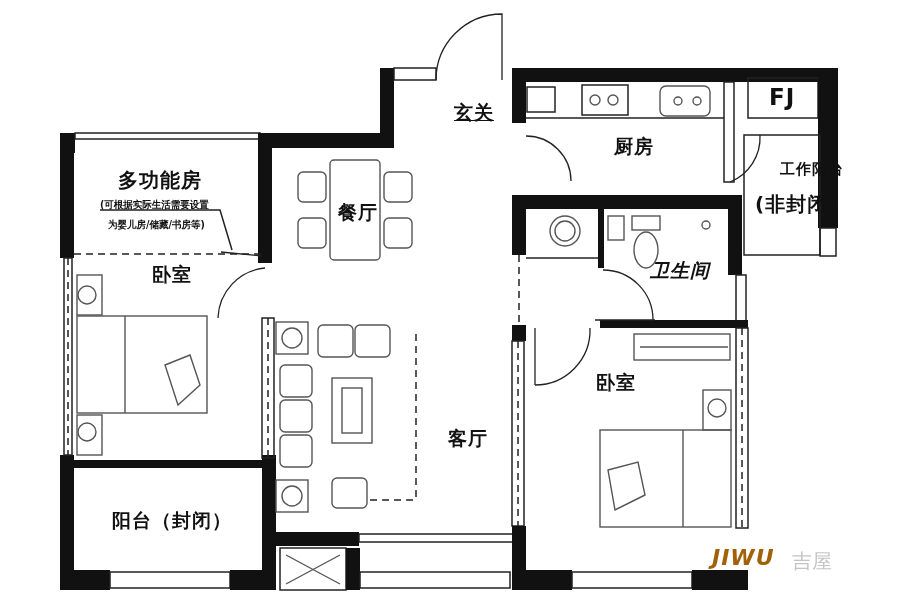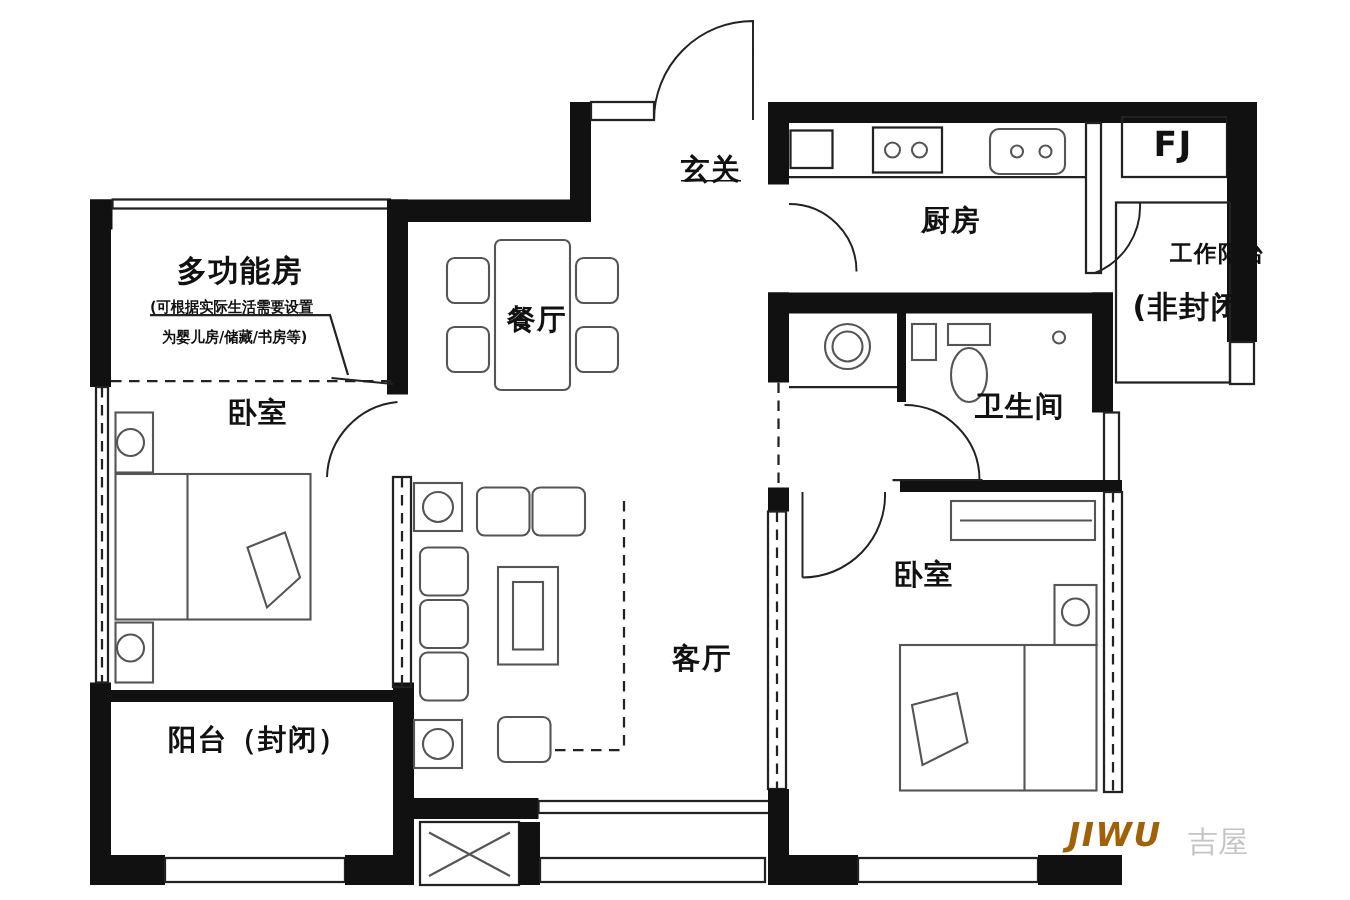--- a/index.html
+++ b/index.html
@@ -168,25 +168,25 @@
   </g>
 
   <line class="furn" x1="286" y1="555" x2="340" y2="584"></line>
   <line class="furn" x1="340" y1="555" x2="286" y2="584"></line>
 </svg>
 
 <div class="lbl" style="left:118px;top:167px;font-size:20px;text-align:right;">多功能房</div>
 <div class="note" style="left:100px;top:198px;">(可根据实际生活需要设置</div>
 <div class="note" style="left:108px;top:218px;">为婴儿房/储藏/书房等)</div>
 <div class="lbl" style="left:152px;top:262px;">卧室</div>
-<div class="lbl" style="left:112px;top:480px;">阳台（封闭）</div>
+<div class="lbl" style="left:112px;top:508px;">阳台（封闭）</div>
 <div class="lbl" style="left:338px;top:200px;">餐厅</div>
 <div class="lbl" style="left:448px;top:426px;">客厅</div>
 <div class="lbl" style="left:454px;top:100px;text-decoration:underline;">玄关</div>
 <div class="lbl" style="left:614px;top:134px;">厨房</div>
 <div class="lbl" style="left:752px;top:160px;font-size:15px;margin-left:28px;">工作阳台</div>
 <div class="lbl" style="left:755px;top:191px;font-size:20px;">(非封闭)</div>
 <div class="lbl" style="left:769px;top:84px;font-size:23px;">FJ</div>
-<div class="lbl" style="left:650px;top:258px;">卫生间</div>
+<div class="lbl" style="left:650px;top:258px;font-style:italic;">卫生间</div>
 <div class="lbl" style="left:596px;top:370px;">卧室</div>
 
 <div class="wm">JIWU</div>
 <div class="wm2">吉屋</div>
 
 </body></html>

